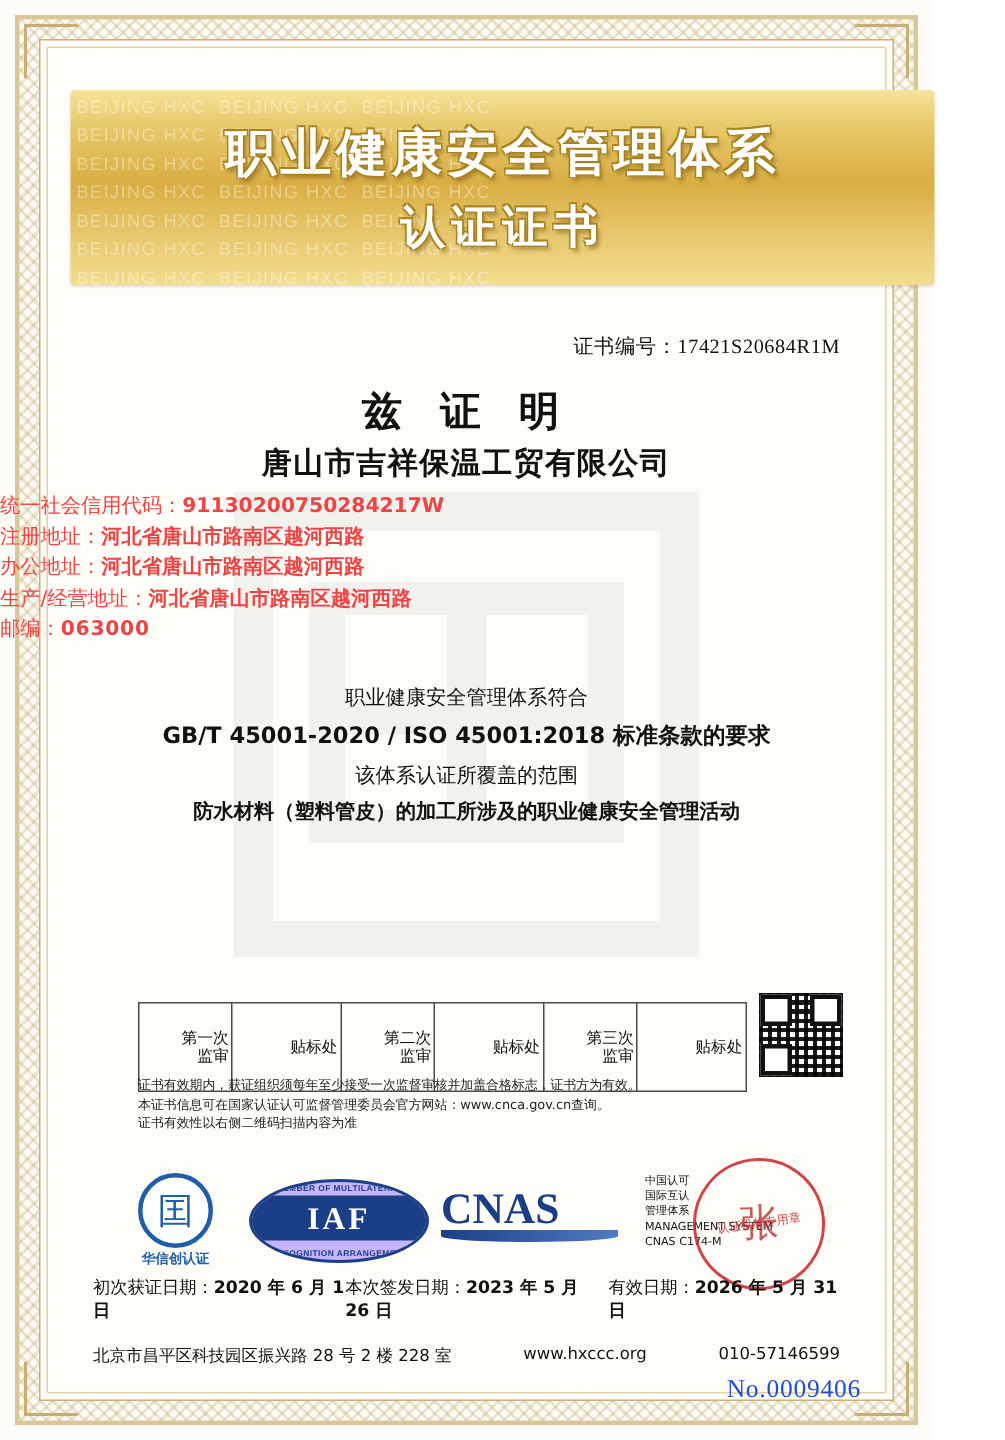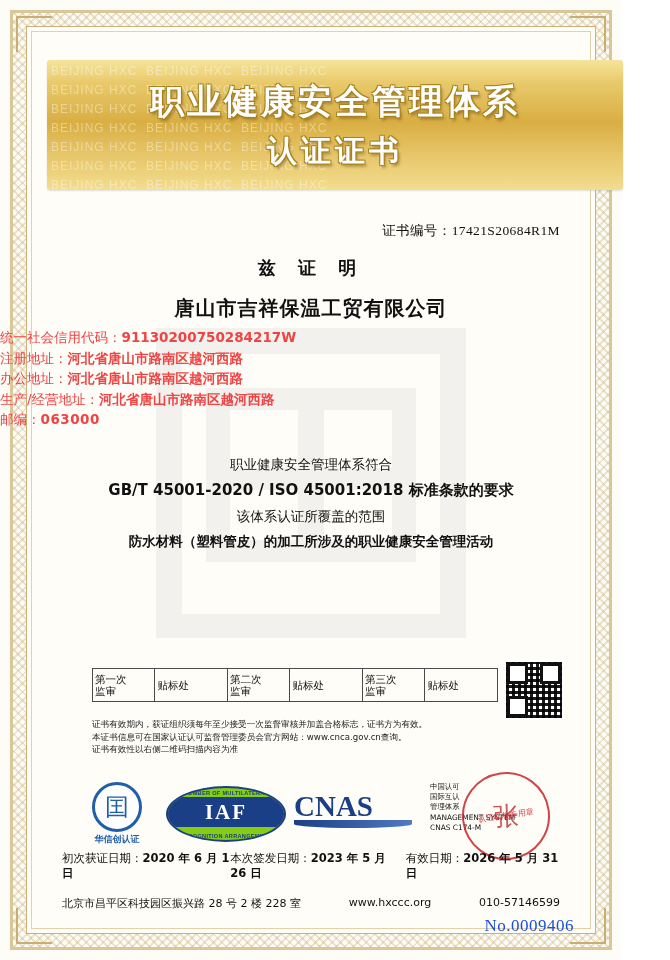--- a/index.html
+++ b/index.html
@@ -133,21 +133,21 @@
     color: #111;
     letter-spacing: .4px;
     font-family: "Liberation Serif", serif;
   }
 
   .zizhengming {
     position: absolute;
     left: 0; right: 0;
     top: 256px;
     text-align: center;
-    font-size: 18px;
+    font-size: 27px;
     font-weight: bold;
     letter-spacing: 8px;
     color: #111;
     font-family: "DejaVu Sans", "Liberation Sans", sans-serif;
   }
   .company {
     position: absolute;
     left: 0; right: 0;
     top: 295px;
     text-align: center;
@@ -220,24 +220,24 @@
     top: 668px;
     width: 406px;
     border-collapse: collapse;
     font-size: 10.5px;
     color: #111;
     font-family: "DejaVu Sans", "Liberation Sans", sans-serif;
   }
   .surv-table td {
     border: 1px solid #4a4a4a;
     height: 32px;
-    text-align: left;
+    text-align: right;
     vertical-align: middle;
     line-height: 12px;
-    padding: 0 2px;
+    padding: 13px 2px;
   }
   .surv-table td.lbl { width: 62px; }
   .surv-table td.slot { width: 73px; }
 
   
   .qr {
     position: absolute;
     right: 58px;
     top: 660px;
     width: 56px;
@@ -300,21 +300,21 @@
   .logo-hx .cap {
     font-size: 9px; color: #1f5fa9; margin-top: 1px; font-weight: bold;
     font-family: "DejaVu Sans", "Liberation Sans", sans-serif;
   }
 
   
   .logo-iaf { left: 104px; top: 8px; width: 116px; height: 52px; }
   .logo-iaf .oval {
     width: 116px; height: 52px; border-radius: 50%;
     border: 2.5px solid #1b3f86;
-    background: #84cc16;
+    background: #c4b5fd;
     position: relative;
     overflow: hidden;
   }
   .logo-iaf .oval .band {
     position: absolute; left: 0; right: 0; top: 9px; height: 30px;
     background: #1b3f86;
     display: flex; align-items: center; justify-content: center;
   }
   .logo-iaf .oval .band span {
     color: #fff; font-size: 21px; font-weight: bold; letter-spacing: 2px;

